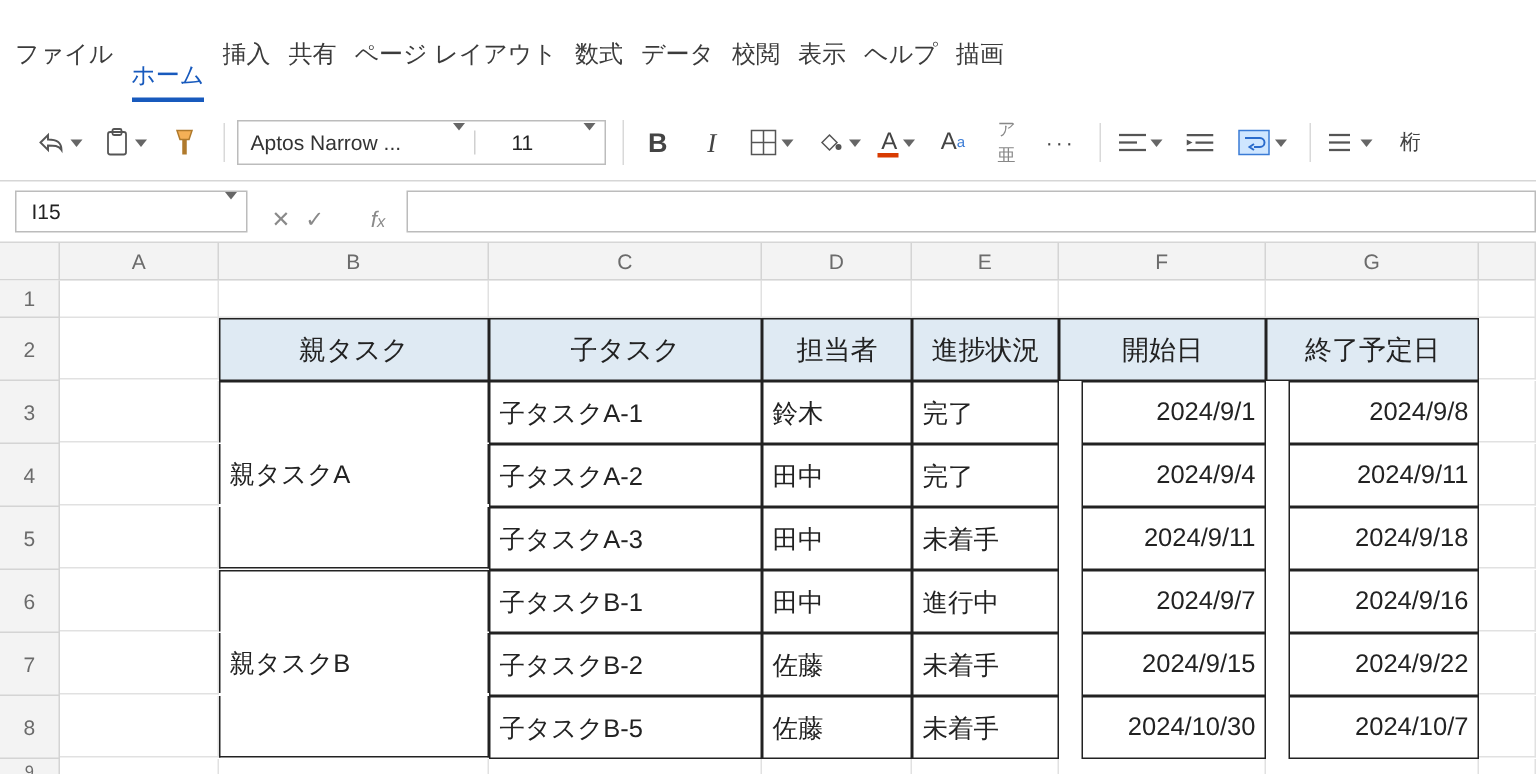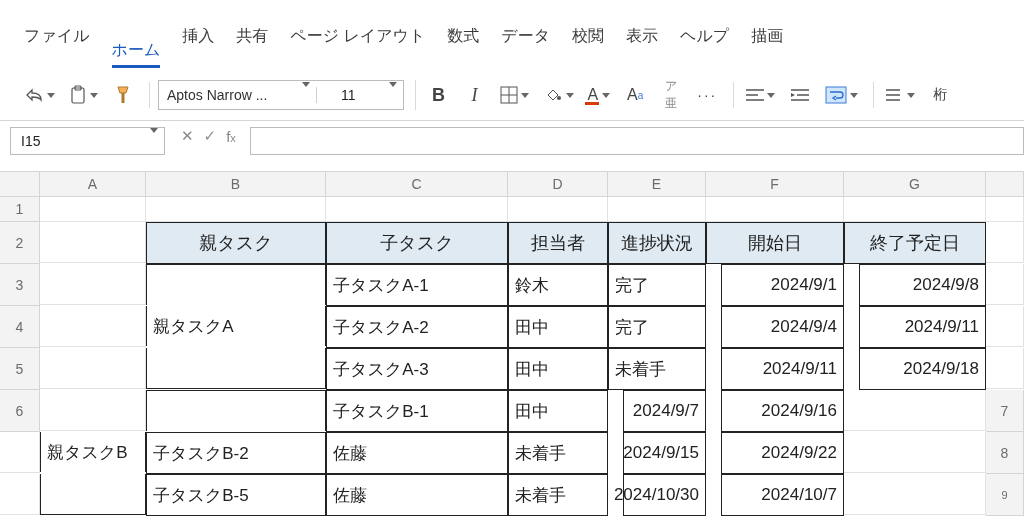--- a/index.html
+++ b/index.html
@@ -8,22 +8,22 @@
     font-family: "Meiryo", "Yu Gothic", sans-serif;
     font-size: 14px;
     color: #222;
     background: #ffffff;
     width: 1024px;
   }
   
   .menubar {
     display: flex;
     align-items: center;
-    padding: 8px 10px 10px 24px;
-    gap: 22px;
+    padding: 8px 10px 10px 10px;
+    gap: 12px;
     font-size: 16px;
     color: #3b3b3b;
   }
   .menubar .item { cursor: default; }
   .menubar .item.active {
     color: #185abd;
     border-bottom: 3px solid #185abd;
     padding-bottom: 4px;
     margin-bottom: -4px;
     font-weight: 500;
@@ -87,22 +87,22 @@
   .fontbox .sizer {
     border-left: 1px solid #d0d0d0;
     padding: 0 24px;
   }
   .fontbox .dd {
     padding: 0 6px;
   }
   
   .fxrow {
     display: flex;
-    align-items: flex-start;
-    padding: 6px 0 16px 10px;
+    align-items: flex-end;
+    padding: 6px 0 6px 10px;
     border-bottom: 1px solid #d6d6d6;
   }
   .namebox {
     display: flex;
     align-items: center;
     border: 1px solid #bcbcbc;
     height: 26px;
     background: #fff;
     margin-right: 6px;
   }
@@ -299,21 +299,21 @@
 </div>
 
 <div class="fxrow">
   <div class="namebox">
     <span class="text">I15</span>
     <span class="dd"><span class="chev"></span></span>
   </div>
   <div class="fxctl">
     <span class="btn">✕</span>
     <span class="btn">✓</span>
-    <span class="btn" style="">f<span style="font-size:11px;">x</span></span>
+    <span class="btn" style="font-style:italic;margin-left:21px;">f<span style="font-size:11px;">x</span></span>
   </div>
   <div class="formulabar"></div>
 </div>
 
 <div class="gridwrap">
 
   <div class="hdr corner"></div>
   <div class="hdr">A</div>
   <div class="hdr">B</div>
   <div class="hdr">C</div>
@@ -371,20 +371,21 @@
   <div class="rowcell tcell h-tall">未着手</div>
   <div class="rowcell tcell right h-tall">2024/9/11</div>
   <div class="rowcell tcell right h-tall">2024/9/18</div>
   <div class="rowcell h-tall"></div>
 
   <div class="rowhdr h-tall">6</div>
   <div class="rowcell h-tall"></div>
   <div class="rowcell merge-parent h-tall"></div>
   <div class="rowcell tcell h-tall">子タスクB-1</div>
   <div class="rowcell tcell h-tall">田中</div>
+  <div class="rowcell tcell h-tall">進行中</div>
   <div class="rowcell tcell right h-tall">2024/9/7</div>
   <div class="rowcell tcell right h-tall">2024/9/16</div>
   <div class="rowcell h-tall"></div>
 
   <div class="rowhdr h-tall">7</div>
   <div class="rowcell h-tall"></div>
   <div class="rowcell merge-mid h-tall">親タスクB</div>
   <div class="rowcell tcell h-tall">子タスクB-2</div>
   <div class="rowcell tcell h-tall">佐藤</div>
   <div class="rowcell tcell h-tall">未着手</div>

